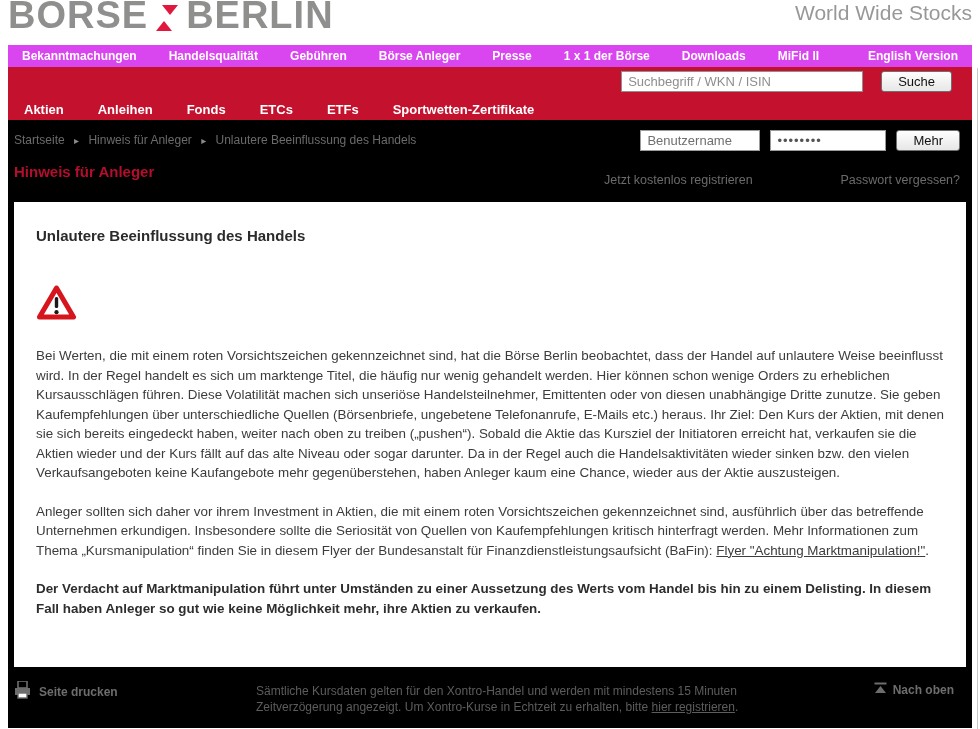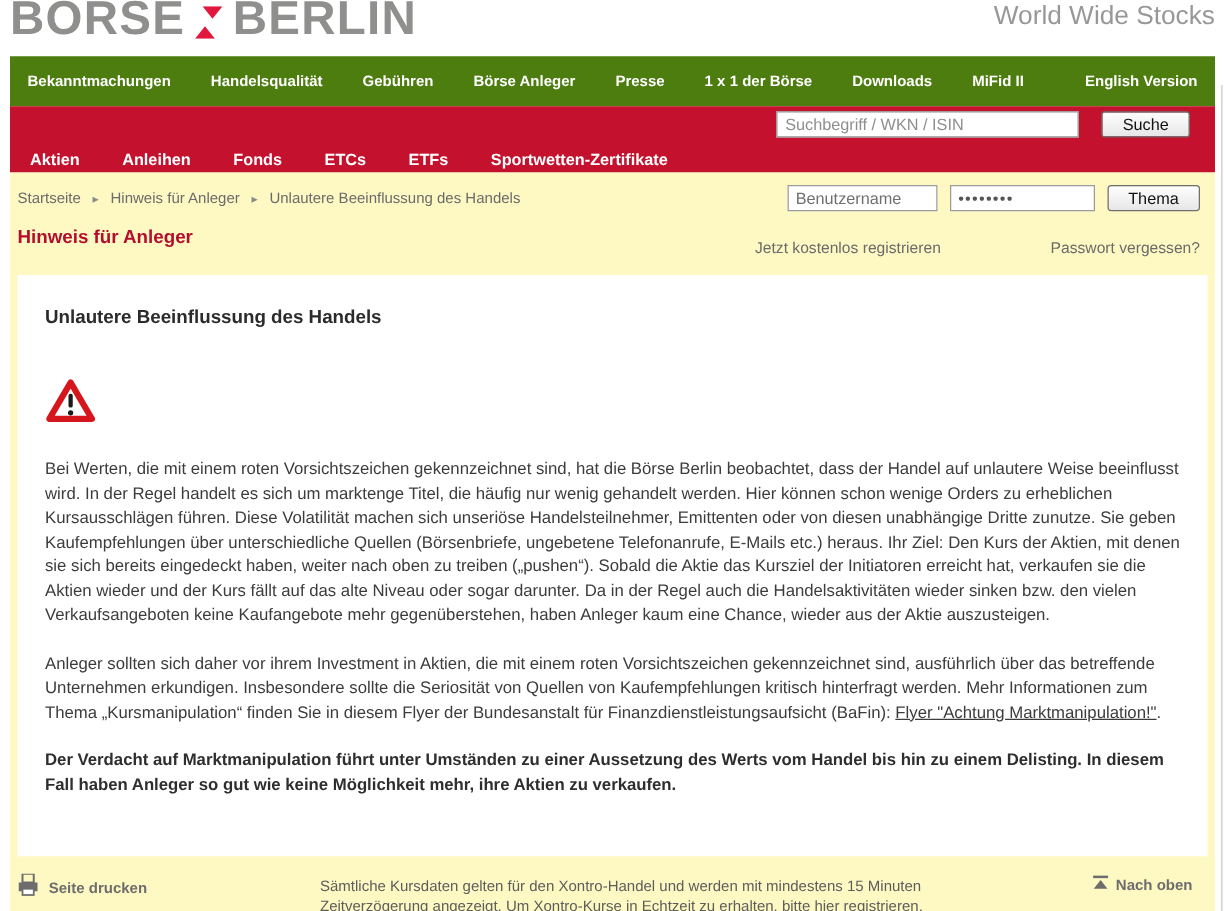--- a/index.html
+++ b/index.html
@@ -7,35 +7,35 @@
   .wrap { width:964px; margin:0 8px; position:relative; }
 
   
   .header { height:45px; display:flex; justify-content:space-between; align-items:flex-start; overflow:hidden; }
   .logo { display:flex; align-items:flex-start; gap:8px; margin-top:-7px; }
   .logo-word { font-size:38px; font-weight:bold; color:#8f8f8e; letter-spacing:1px; line-height:44px; }
   .logo-mark { margin-top:12px; }
   .tagline { font-size:21px; color:#989898; margin-top:1px; font-weight:normal; }
 
   
-  .topnav { height:40px; background:#4d7c0f; display:flex; align-items:center; padding:0 14px 0 14px; }
+  .topnav { height:22px; background:#d946ef; display:flex; align-items:center; padding:0 14px 0 14px; }
   .topnav a { color:#ffffff; font-size:12px; font-weight:bold; text-decoration:none; margin-right:32px; cursor:pointer; }
   .topnav .lang { margin-left:auto; margin-right:0; }
 
   
   .redband { height:53px; background:#c3112e; position:relative; }
   .searchrow { position:absolute; top:4px; right:20px; display:flex; align-items:center; gap:18px; }
   .searchrow input { width:242px; height:21px; border:1px solid #8f8f8f; background:#ffffff; padding:0 6px; font-size:13px; color:#333; font-family:"Liberation Sans", sans-serif; }
   .searchrow input::placeholder { color:#8e8e8e; }
   .btn { height:21px; background:linear-gradient(#fefefe,#e7e7e7); border:1px solid #6f6f6f; border-radius:3px; font-size:13px; color:#111; padding:0 16px; font-family:"Liberation Sans", sans-serif; cursor:pointer; }
   .subnav { position:absolute; bottom:3px; left:6px; display:flex; }
   .subnav a { color:#ffffff; font-size:13px; font-weight:bold; text-decoration:none; padding:0 10px; margin-right:14px; cursor:pointer; }
 
   
-  .main { height:608px; background:#fef9c3; position:relative; }
+  .main { height:608px; background:#000000; position:relative; }
   .breadcrumb { position:absolute; top:13px; left:6px; font-size:12px; color:#6b6b6b; }
   .breadcrumb span.sep { color:#8a8a8a; margin:0 6px; font-size:10px; }
   .loginbox { position:absolute; top:10px; right:12px; width:356px; }
   .loginrow { display:flex; align-items:center; gap:10px; justify-content:flex-end; }
   .loginrow input { height:21px; border:1px solid #9b9b9b; background:#ffffff; padding:0 6px; font-size:13px; color:#555; font-family:Liberation Sans, sans-serif; }
   .loginrow input::placeholder { color:#6f6f6f; }
   .u-field { width:120px; }
   .p-field { width:116px; letter-spacing:1px; }
   .loginlinks { display:flex; justify-content:space-between; margin-top:22px; font-size:12.5px; color:#6b6b6b; }
   .loginlinks a { color:#6b6b6b; text-decoration:none; cursor:pointer; }
@@ -112,21 +112,21 @@
       <span class="sep">▸</span>
       <a style="color:#6b6b6b;text-decoration:none;cursor:pointer;">Hinweis für Anleger</a>
       <span class="sep">▸</span>
       <span>Unlautere Beeinflussung des Handels</span>
     </div>
 
     <div class="loginbox">
       <div class="loginrow">
         <input class="u-field" type="text" placeholder="Benutzername" style="">
         <input class="p-field" type="text" value="••••••••" style="">
-        <button class="btn">Thema</button>
+        <button class="btn">Mehr</button>
       </div>
       <div class="loginlinks">
         <a>Jetzt kostenlos registrieren</a>
         <a>Passwort vergessen?</a>
       </div>
     </div>
 
     <div class="section-title">Hinweis für Anleger</div>
 
     <div class="panel">

